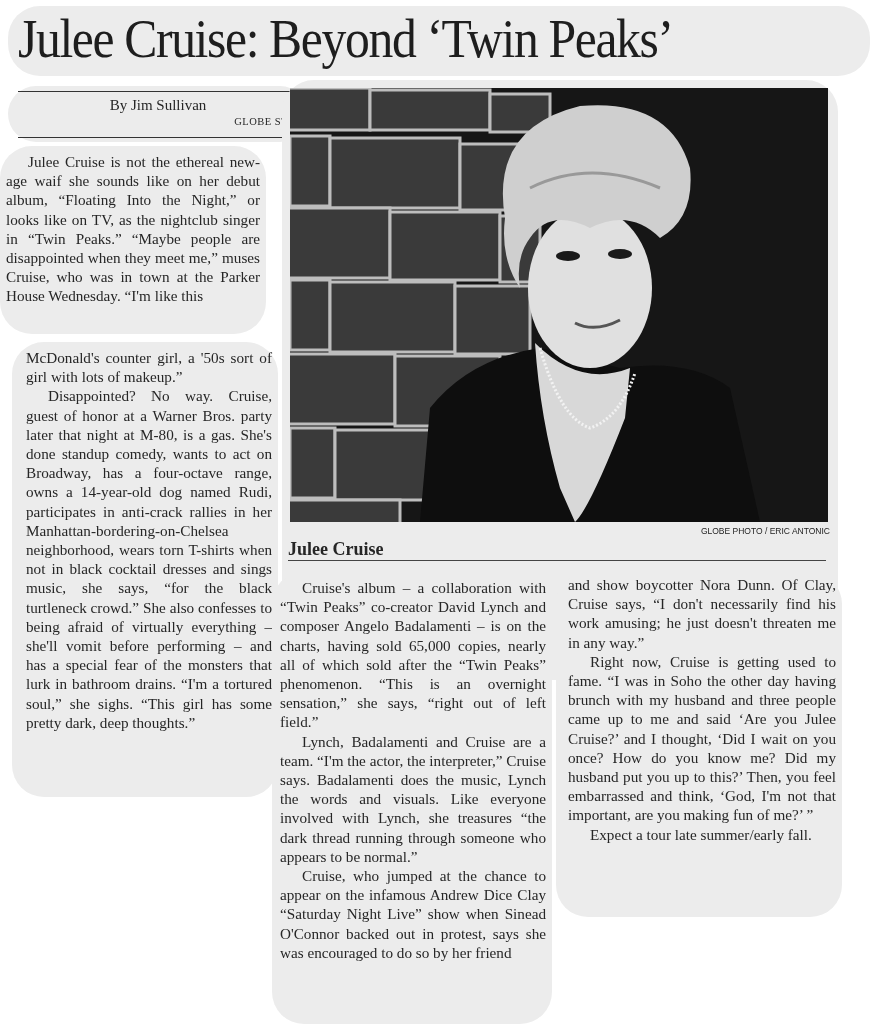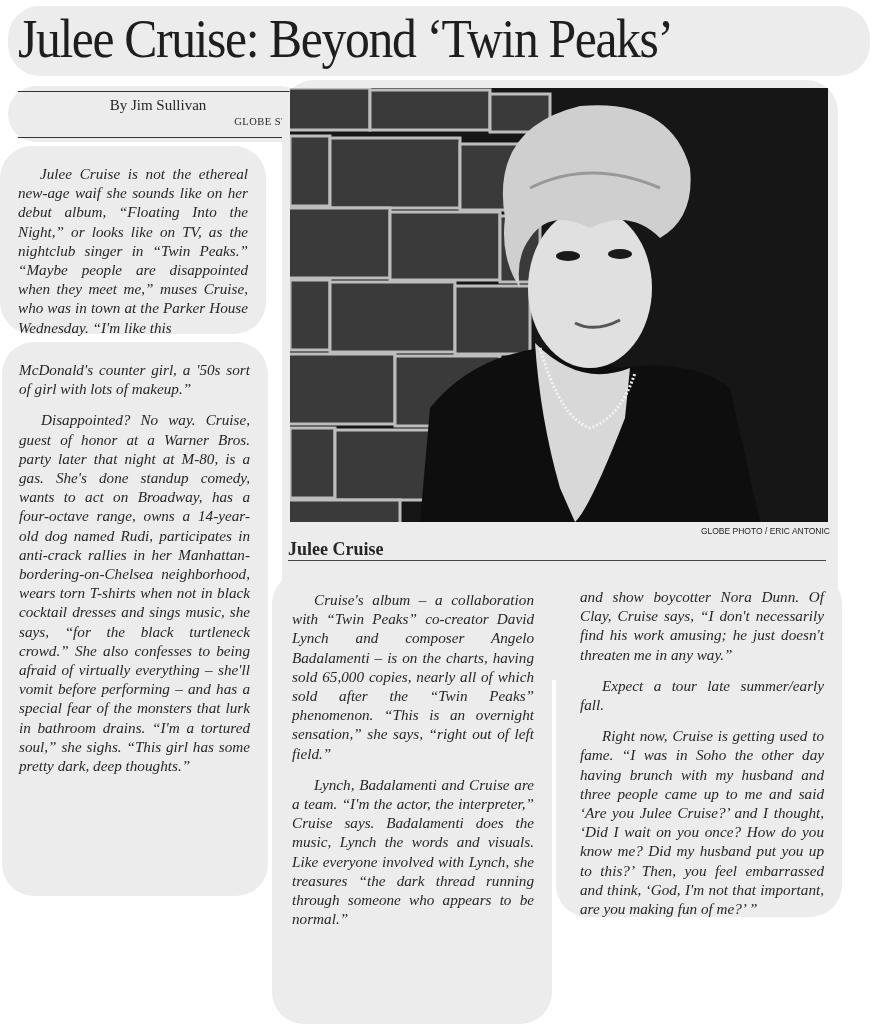--- a/index.html
+++ b/index.html
@@ -8,24 +8,24 @@
   .clip{position:absolute;background:#ececec;border-radius:32px;}
   .headline{left:8px;top:6px;width:862px;height:70px;}
   .headline h1{margin:0;position:absolute;left:10px;top:2px;font-family:"Liberation Serif",serif;
        font-weight:normal;font-size:54px;letter-spacing:-1.5px;color:#1e1e1e;white-space:nowrap;
        transform:scaleX(0.92);transform-origin:left top;}
   .byline{left:8px;top:86px;width:300px;height:56px;}
   .byline .rule{position:absolute;left:10px;right:2px;height:1px;background:#333;}
   .byline .name{position:absolute;left:0;right:0;top:11px;text-align:center;font-family:"Liberation Serif",serif;font-size:15px;}
   .byline .staff{position:absolute;left:0;right:0;top:30px;text-align:right;font-family:"Liberation Serif",serif;font-size:10.5px;letter-spacing:0.5px;}
   .col{font-family:"Liberation Serif",serif;font-size:15.2px;line-height:19.2px;text-align:justify;}
-  .col p{margin:12px;text-indent:22px;font-style:italic;}
+  .col p{margin:0;text-indent:22px;}
   .col p.cont{text-indent:0;}
   .col1a{left:0;top:146px;width:266px;height:188px;padding:6px 6px 0 6px;box-sizing:border-box;}
-  .col1b{left:2px;top:342px;width:266px;height:554px;padding:6px 6px 0 5px;box-sizing:border-box;}
+  .col1b{left:12px;top:342px;width:266px;height:455px;padding:6px 6px 0 14px;box-sizing:border-box;}
   .photo-frame{left:282px;top:80px;width:556px;height:600px;}
   .photo{position:absolute;left:8px;top:8px;width:538px;height:434px;background:#1a1a1a;overflow:hidden;}
   .credit{position:absolute;right:8px;top:446px;font-family:"Liberation Sans",sans-serif;font-size:8.5px;color:#222;}
   .caption{position:absolute;left:6px;top:459px;font-family:"Liberation Serif",serif;font-weight:bold;font-size:18px;}
   .caption-rule{position:absolute;left:6px;right:12px;top:480px;height:1px;background:#444;}
   .col2{left:272px;top:572px;width:280px;height:452px;padding:6px 6px 4px 8px;box-sizing:border-box;}
   .col3{left:556px;top:572px;width:286px;height:345px;padding:3px 6px 0 12px;box-sizing:border-box;}
 </style>
 </head>
 <body>
@@ -91,19 +91,20 @@
     </svg>
   </div>
   <div class="credit">GLOBE PHOTO / ERIC ANTONIC</div>
   <div class="caption">Julee Cruise</div>
   <div class="caption-rule"></div>
 </div>
 
 <div class="clip col col2">
   <p>Cruise's album – a collaboration with “Twin Peaks” co-creator David Lynch and composer Angelo Badalamenti – is on the charts, having sold 65,000 copies, nearly all of which sold after the “Twin Peaks” phenomenon. “This is an overnight sensation,” she says, “right out of left field.”</p>
   <p>Lynch, Badalamenti and Cruise are a team. “I'm the actor, the interpreter,” Cruise says. Badalamenti does the music, Lynch the words and visuals. Like everyone involved with Lynch, she treasures “the dark thread running through someone who appears to be normal.”</p>
+  <p>Cruise, who jumped at the chance to appear on the infamous Andrew Dice Clay “Saturday Night Live” show when Sinead O'Connor backed out in protest, says she was encouraged to do so by her friend</p>
 </div>
 
 <div class="clip col col3">
   <p class="cont">and show boycotter Nora Dunn. Of Clay, Cruise says, “I don't necessarily find his work amusing; he just doesn't threaten me in any way.”</p>
+  <p>Right now, Cruise is getting used to fame. “I was in Soho the other day having brunch with my husband and three people came up to me and said ‘Are you Julee Cruise?’ and I thought, ‘Did I wait on you once? How do you know me? Did my husband put you up to this?’ Then, you feel embarrassed and think, ‘God, I'm not that important, are you making fun of me?’ ”</p>
   <p>Expect a tour late summer/early fall.</p>
-  <p>Right now, Cruise is getting used to fame. “I was in Soho the other day having brunch with my husband and three people came up to me and said ‘Are you Julee Cruise?’ and I thought, ‘Did I wait on you once? How do you know me? Did my husband put you up to this?’ Then, you feel embarrassed and think, ‘God, I'm not that important, are you making fun of me?’ ”</p>
 </div>
 
 </body></html>

